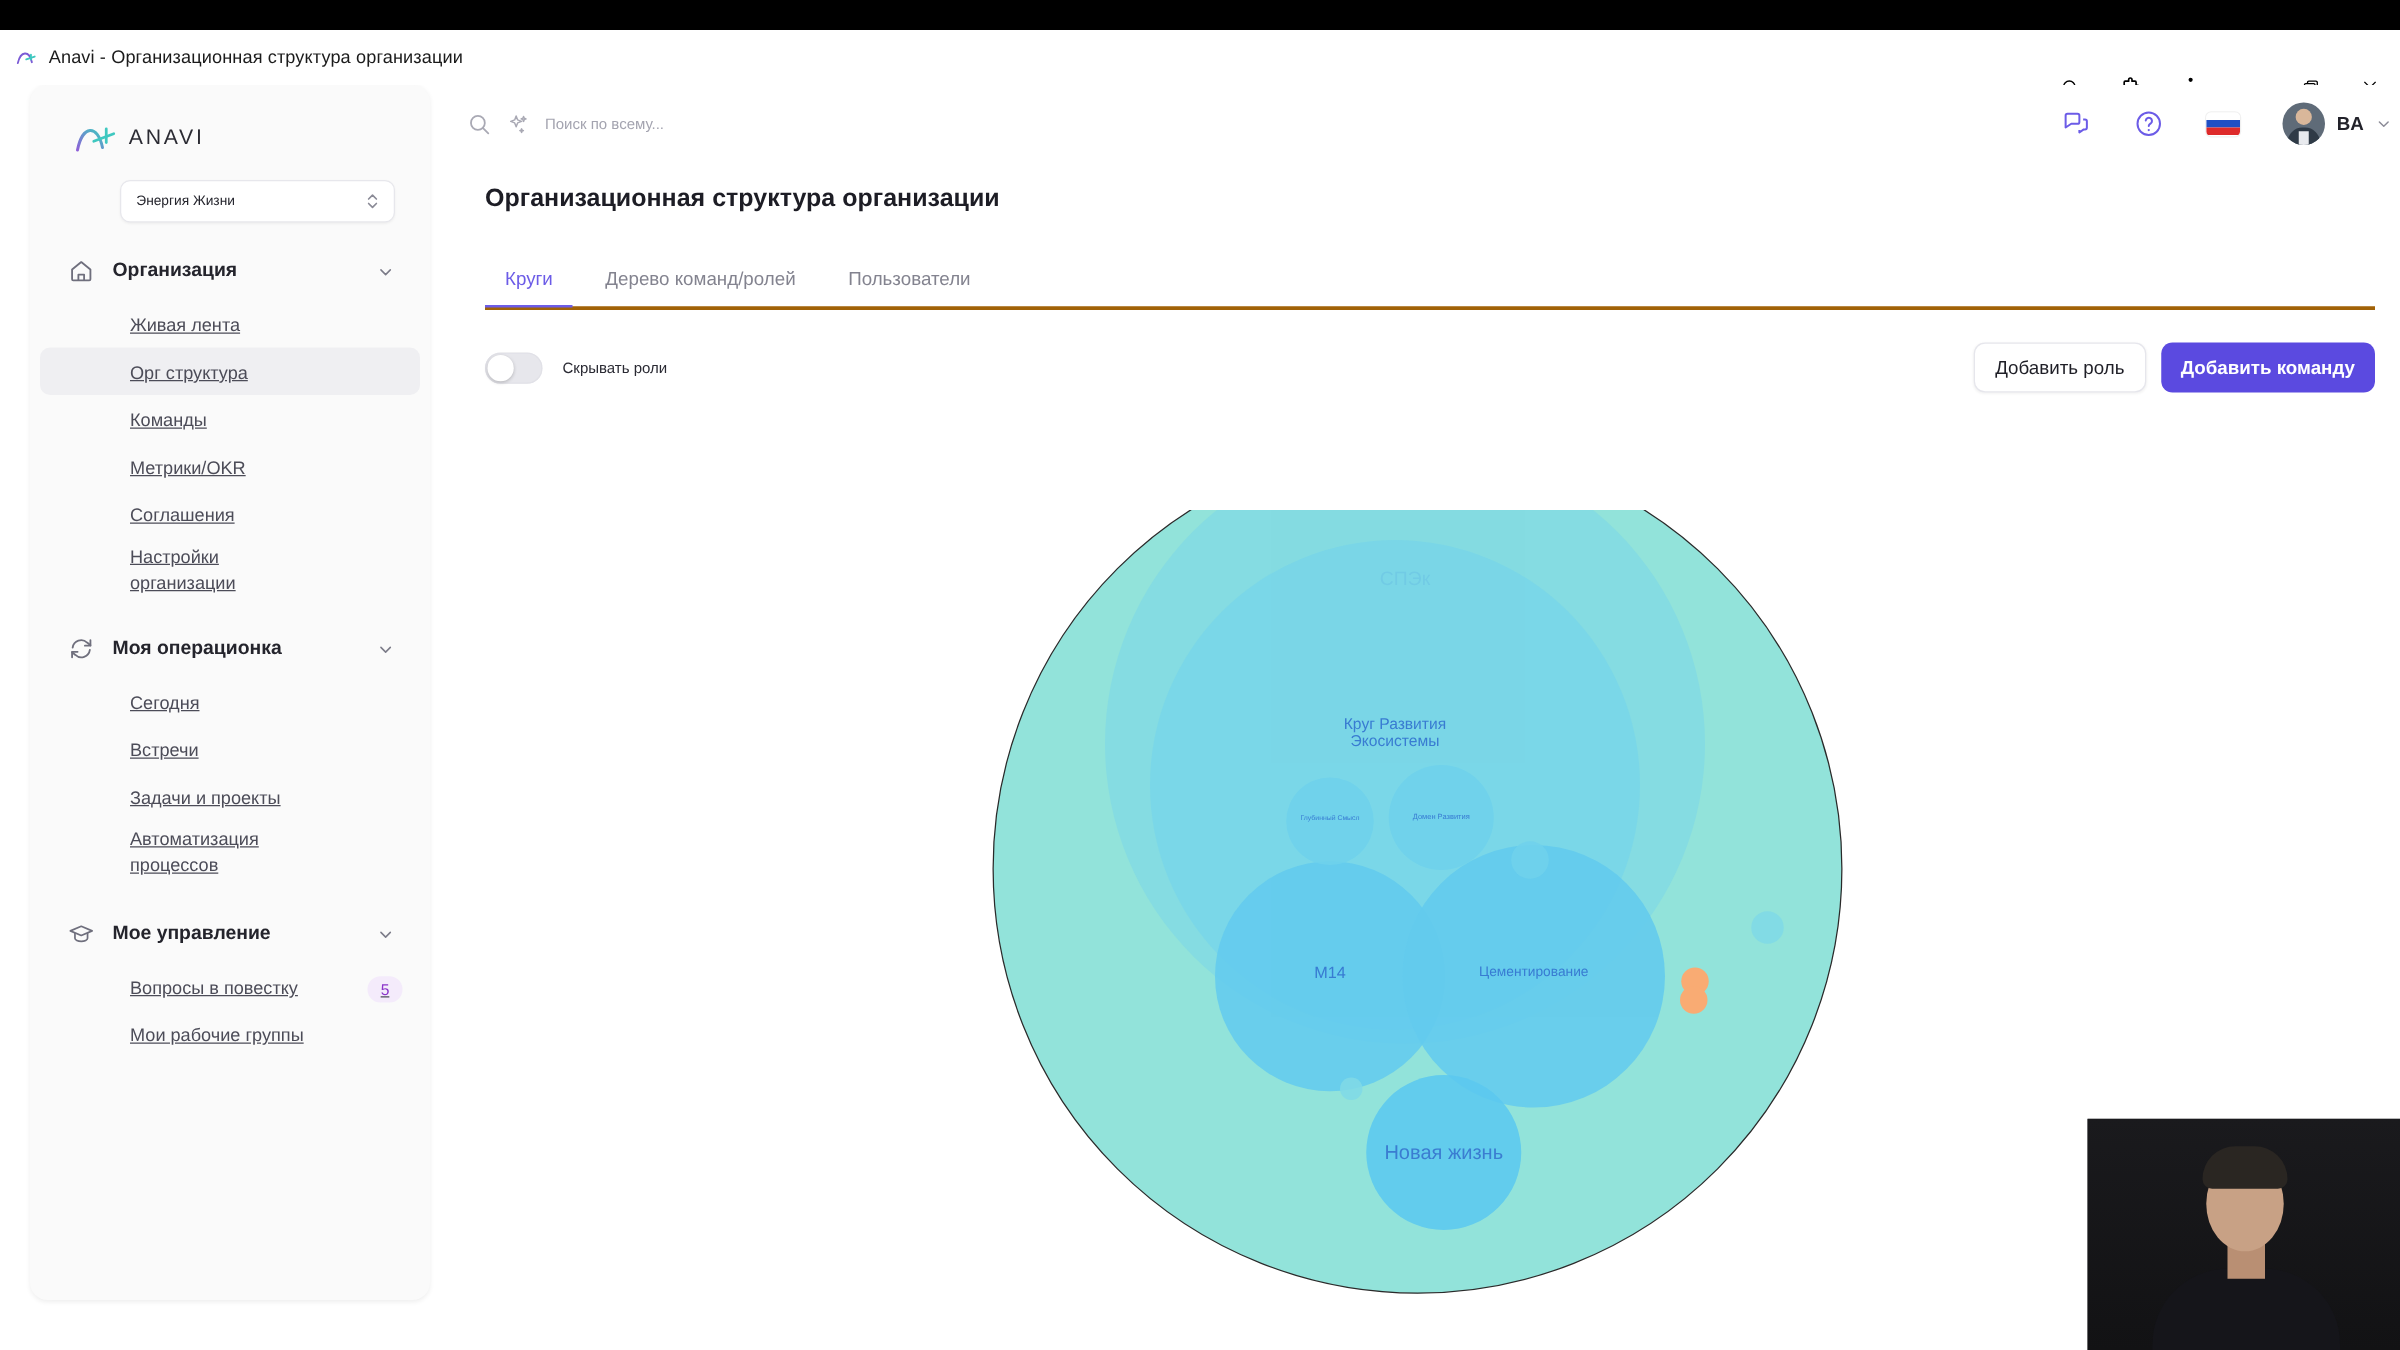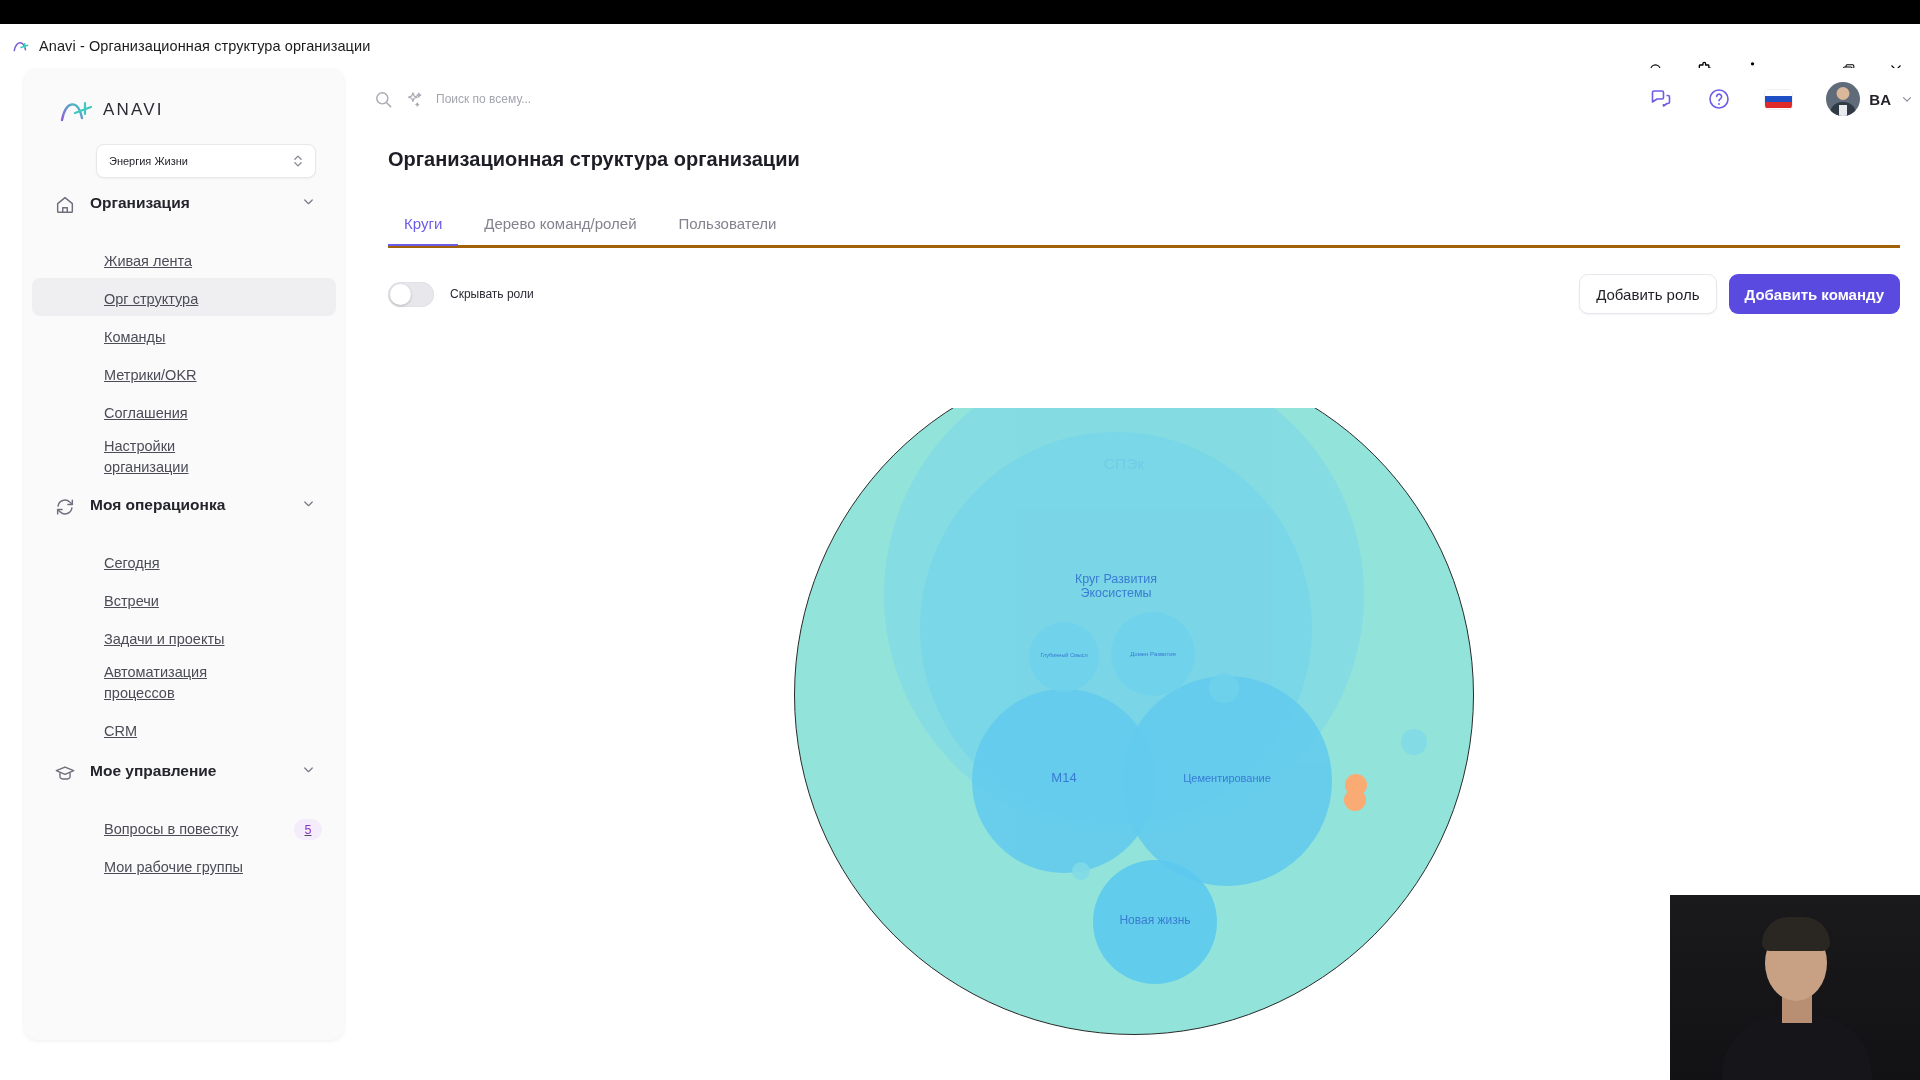--- a/index.html
+++ b/index.html
@@ -57,21 +57,21 @@
     margin: 14px 28px 0 72px; height: 34px; background: #ffffff;
     border: 1px solid #e7e7ec; border-radius: 8px;
     display: flex; align-items: center; justify-content: space-between;
     padding: 0 10px 0 12px; box-shadow: 0 1px 2px rgba(0,0,0,.05);
   }
   .org-select span { font-size: 11px; color: #26262e; }
   .sel-caret { color: #8a8a96; display: flex; }
 
   .nav { margin-top: 16px; }
   .nav-group {
-    display: flex; align-items: flex-start; height: 46px; padding: 0 28px 0 30px;
+    display: flex; align-items: center; height: 46px; padding: 0 28px 0 30px;
   }
   .nav-group .gicon { width: 22px; height: 22px; color: #6f6f7d; flex: 0 0 auto; }
   .nav-group .glabel {
     flex: 1 1 auto; margin-left: 14px; font-size: 15.5px;
     font-weight: 700; color: #24242c;
   }
   .nav-group .gcaret { color: #7c7c89; display: flex; }
 
   .nav-item {
     display: flex; align-items: flex-end; justify-content: space-between;
@@ -345,23 +345,20 @@
         </div>
         <div class="nav-item">
           <span class="label">Встречи</span>
         </div>
         <div class="nav-item">
           <span class="label">Задачи и проекты</span>
         </div>
         <div class="nav-item">
           <span class="label">Автоматизация процессов</span>
         </div>
-        <div class="nav-item">
-          <span class="label">CRM</span>
-        </div>
 
         <div class="nav-group" style="margin-top:14px">
           <span class="gicon">
             <svg viewBox="0 0 24 24" width="22" height="22" fill="none" stroke="#6f6f7d" stroke-width="1.5" stroke-linejoin="round">
               <path d="M2.5 9.5 12 5.5l9.5 4L12 13.5z"></path>
                 <path d="M6.5 11.3V16c0 1.4 2.5 2.6 5.5 2.6s5.5-1.2 5.5-2.6v-4.7"></path>
             </svg>
           </span>
           <span class="glabel">Мое управление</span>
           <span class="gcaret">
@@ -465,21 +462,21 @@
             <span style="color: rgb(47, 111, 208); font-size: 12.5px; margin-top: 140px;">Круг Развития
 Экосистемы</span>
           </div>
           <div class="circ" style="left: 620px; top: 281px; height: 184px; width: 184px; background: rgb(99, 203, 238); opacity: 0.88;">
             <span style="color: rgb(47, 111, 208); font-size: 13px; margin-top: 82px;">M14</span>
           </div>
           <div class="circ" style="left: 770px; top: 268px; height: 210px; width: 210px; background: rgb(99, 203, 238); opacity: 0.88;">
             <span style="color: rgb(47, 111, 208); font-size: 11px; margin-top: 96px;">Цементирование</span>
           </div>
           <div class="circ" style="left: 741px; top: 452px; height: 124px; width: 124px; background: rgb(92, 201, 240); opacity: 0.88;">
-            <span style="color: rgb(47, 111, 208); font-size: 12px; margin-top: 54px;">Новая жизнь</span>
+            <span style="color: rgb(47, 111, 208); font-size: 16px; margin-top: 54px;">Новая жизнь</span>
           </div>
           <div class="circ" style="left: 677px; top: 214px; height: 70px; width: 70px; background: rgb(111, 210, 236); opacity: 0.88;">
             <span style="color: rgb(47, 111, 208); font-size: 5.5px; margin-top: 30px;">Глубинный Смысл</span>
           </div>
           <div class="circ" style="left: 759px; top: 204px; height: 84px; width: 84px; background: rgb(111, 210, 236); opacity: 0.88;">
             <span style="color: rgb(47, 111, 208); font-size: 6px; margin-top: 39px;">Домен Развития</span>
           </div>
           <div class="circ" style="left: 857px; top: 265px; height: 30px; width: 30px; background: rgb(111, 210, 236); opacity: 0.88;"></div>
           <div class="circ" style="left: 1049px; top: 321px; height: 26px; width: 26px; background: rgb(127, 217, 230); opacity: 0.88;"></div>
           <div class="circ" style="left: 720px; top: 454px; height: 18px; width: 18px; background: rgb(127, 217, 230); opacity: 0.88;"></div>

